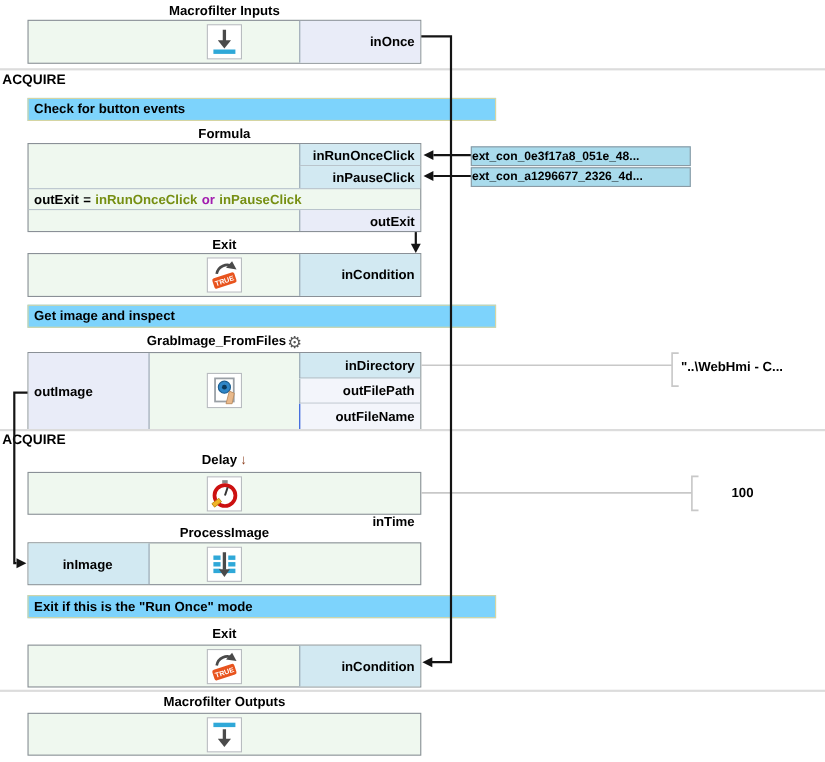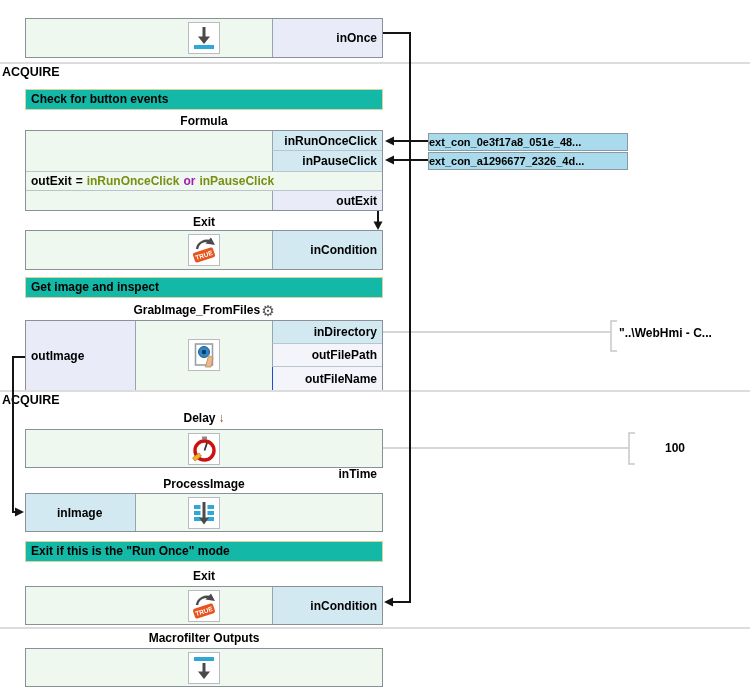--- a/index.html
+++ b/index.html
@@ -8,41 +8,42 @@
   .title{position:absolute;left:25px;width:358px;text-align:center;font-size:12px;line-height:14px;}
   .section-line{position:absolute;left:0;width:750px;height:2px;background:#dcdcdc;}
   .section-label{position:absolute;left:2px;font-size:12.5px;line-height:14px;}
   .block{position:absolute;left:25px;width:358px;border:1px solid #8a9097;background:#eff8ef;box-sizing:border-box;}
   .cell{position:absolute;font-size:12px;display:flex;align-items:center;box-sizing:border-box;}
   .cell.r{justify-content:flex-end;padding-right:5px;}
   .cell.l{justify-content:flex-start;padding-left:5px;}
   .in-port{background:#d2e9f2;}
   .out-port{background:#e9ecf8;}
   .plain-port{background:#f3f5fb;}
-  .comment{position:absolute;left:25px;width:358px;height:21px;background:#14b8a6;border:1px solid #d5d5a2;
+  .comment{position:absolute;left:25px;width:426px;height:21px;background:#7dd3fc;border:1px solid #d5d5a2;
            box-sizing:border-box;font-size:12px;line-height:19px;padding-left:5px;}
   .ext{position:absolute;left:428px;width:200px;height:18px;background:#a9dbec;border:1px solid #8a9aa4;
        box-sizing:border-box;font-size:11px;line-height:16px;}
   .const-label{position:absolute;font-size:12px;line-height:14px;}
   .icon-box{position:absolute;left:162px;width:32px;height:32px;border:1px solid #b8bcc0;background:#fff;
             display:flex;align-items:center;justify-content:center;box-sizing:border-box;}
   .expr{position:absolute;left:0;top:40px;width:356px;height:20px;border-top:1px solid #b9c4cc;
         border-bottom:1px solid #b9c4cc;font-size:12px;line-height:19px;padding-left:5px;box-sizing:border-box;}
   .expr span{margin-right:4px;}
   .expr .ident{color:#768f12;}
   .expr .oper{color:#a21caf;}
   .gear{font-size:15px;color:#555;vertical-align:-2px;margin-left:1px;font-weight:normal;}
   .step-marker{color:#8d3f1e;margin-left:3px;}
   #wires{position:absolute;left:0;top:0;width:750px;height:693px;pointer-events:none;z-index:10;}
 </style>
 </head>
 <body>
 
 <div id="canvas">
 
+  <div class="title" style="top:3px;">Macrofilter Inputs</div>
   <div class="block" style="top:18px;height:40px;">
     <div class="icon-box" style="top:3px;">
       <svg width="28" height="28" viewBox="0 0 28 28">
         <line x1="14" y1="3" x2="14" y2="14" stroke="#4a4a4a" stroke-width="3"></line>
         <polygon points="14,20 8,12.5 20,12.5" fill="#4a4a4a"></polygon>
         <rect x="4" y="21" width="20" height="4" fill="#2fa8d8"></rect>
       </svg>
     </div>
     <div class="cell r out-port" style="right:0;top:0;bottom:0;width:110px;border-left:1px solid #97a5b0;">inOnce</div>
   </div>

